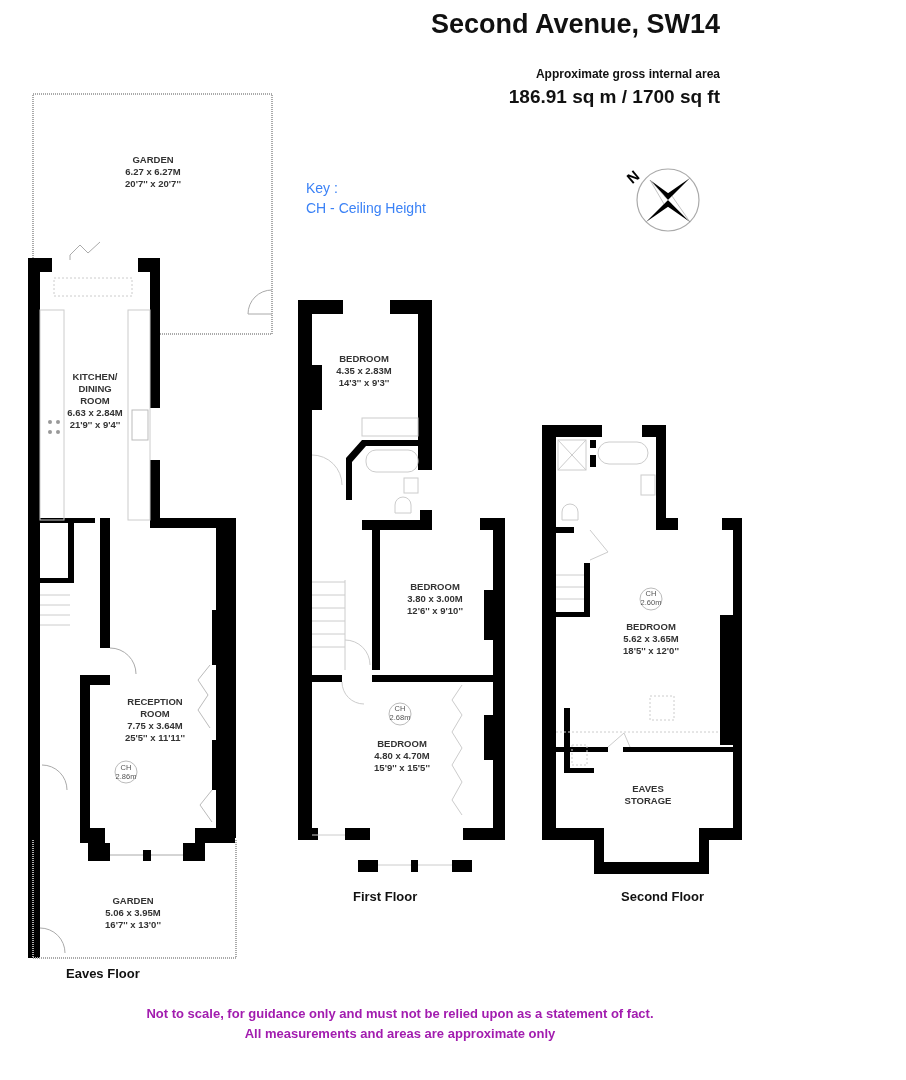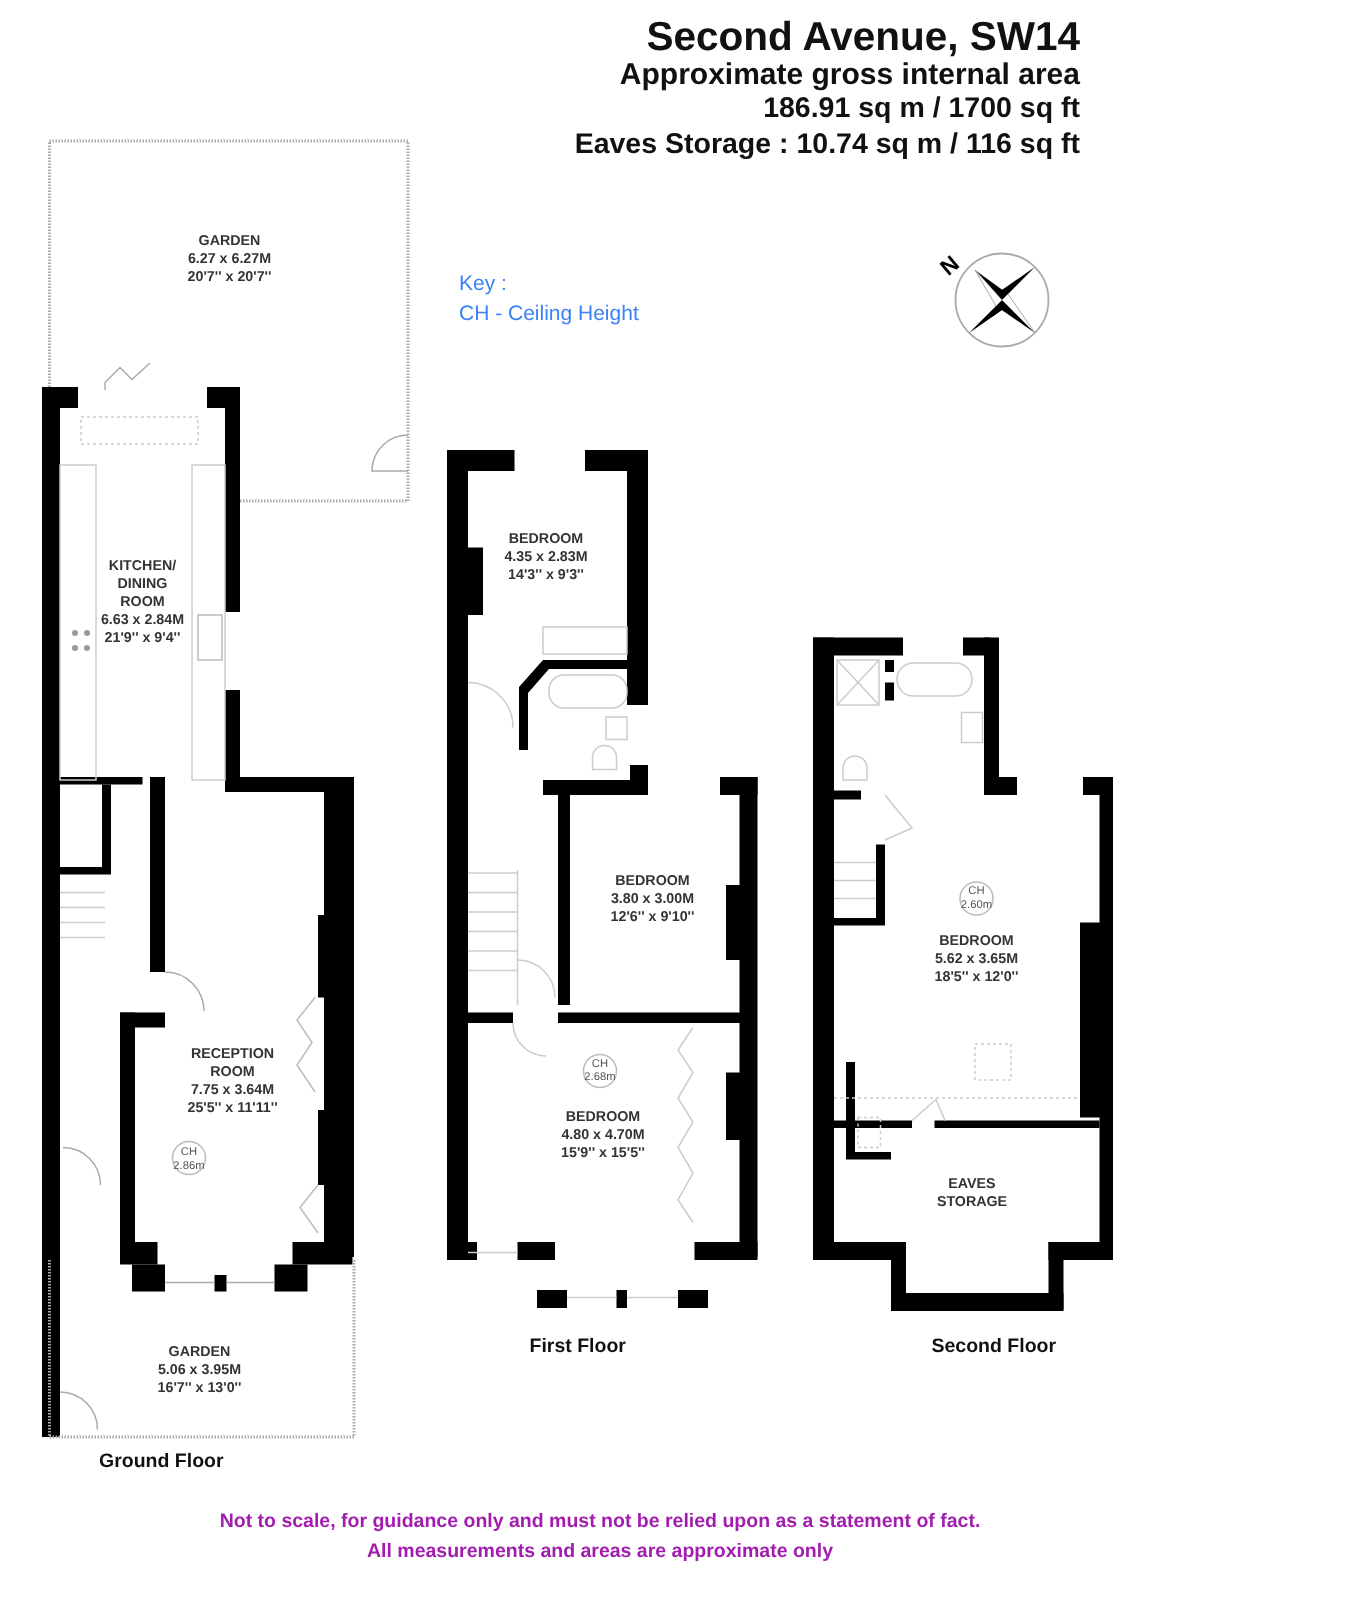--- a/index.html
+++ b/index.html
@@ -1,35 +1,34 @@
 <!DOCTYPE html>
 <html><head>
 <meta charset="utf-8">
 <style>
   html, body { margin:0; padding:0; background:#ffffff; }
   body { width:906px; height:1080px; position:relative; overflow:hidden; font-family:"Liberation Sans", sans-serif; color:#111; }
   .hdr { position:absolute; left:300px; top:8px; width:420px; text-align:right; font-weight:bold; }
   .hdr .t1 { font-size:27px; line-height:32px; }
-  .hdr .t2 { font-size:20px; line-height:21px; }
+  .hdr .t2 { font-size:12px; line-height:21px;margin-top:24px; }
   .hdr .t3 { font-size:19px; line-height:24px; }
   .key { position:absolute; left:306px; top:178px; font-size:14px; line-height:20px; color:#3b82f6; }
   svg.plan { position:absolute; left:0; top:0; }
   .rl { font-family:"Liberation Sans", sans-serif; font-weight:bold; font-size:9.5px; fill:#333; text-anchor:middle; }
   .ch { font-family:"Liberation Sans", sans-serif; font-size:7.5px; fill:#555; text-anchor:middle; }
   .floor-label { position:absolute; font-weight:bold; font-size:13px; }
   .foot { position:absolute; left:100px; top:1004px; width:600px; text-align:center; font-weight:bold; font-size:13px; line-height:20px; color:#a21caf; }
 </style>
 </head>
 <body>
 
 <div class="hdr">
   <div class="t1">Second Avenue, SW14</div>
   <div class="t2">Approximate gross internal area</div>
   <div class="t3">186.91 sq m /  1700 sq ft</div>
-  <div class="t3">Eaves Storage : 10.74 sq m /  116 sq ft</div>
 </div>
 
 <div class="key">
   <div>Key :</div>
   <div>CH - Ceiling Height</div>
 </div>
 
 <svg class="plan" width="906" height="1080" viewBox="0 0 906 1080">
 
   <g>
@@ -223,20 +222,20 @@
     <text class="ch" x="651" y="605">2.60m</text>
     <text class="rl" x="651" y="630">BEDROOM</text>
     <text class="rl" x="651" y="642">5.62 x 3.65M</text>
     <text class="rl" x="651" y="654">18'5'' x 12'0''</text>
 
     <text class="rl" x="648" y="792">EAVES</text>
     <text class="rl" x="648" y="804">STORAGE</text>
   </g>
 </svg>
 
-<div class="floor-label" style="left:66px; top:966px;">Ground Floor</div>
+<div class="floor-label" style="left:66px; top:966px;">Eaves Floor</div>
 <div class="floor-label" style="left:353px; top:889px;">First Floor</div>
 <div class="floor-label" style="left:584px; top:889px;margin-left:37px;">Second Floor</div>
 
 <div class="foot">
   <div>Not to scale, for guidance only and must not be relied upon as a statement of fact.</div>
   <div>All measurements and areas are approximate only</div>
 </div>
 
 </body></html>

